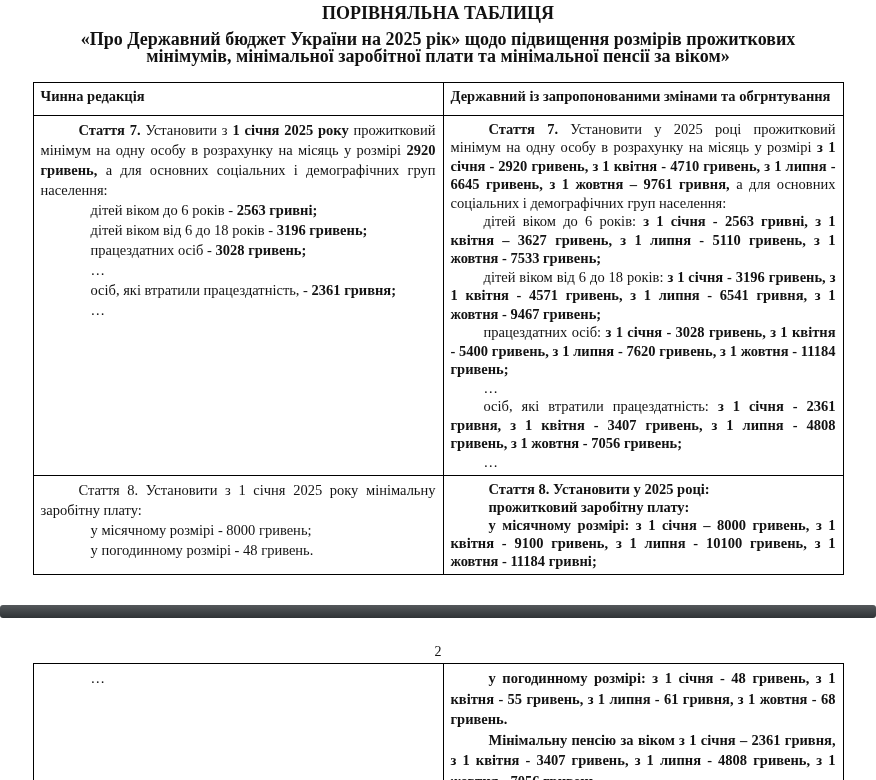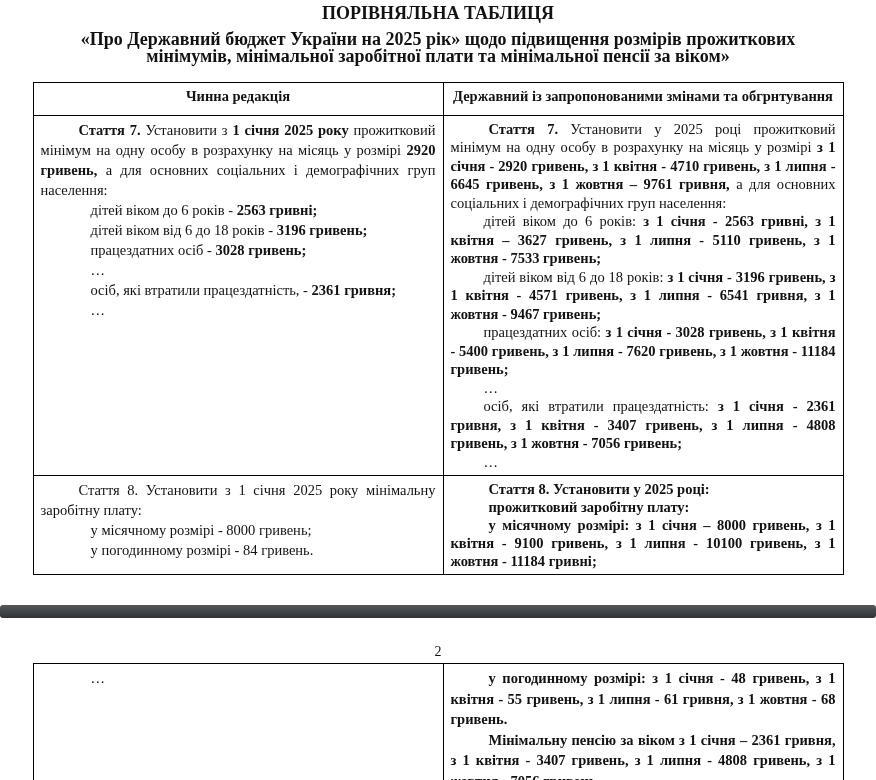--- a/index.html
+++ b/index.html
@@ -12,21 +12,21 @@
                 font-size:18px; line-height:17.5px; }
   .doc-sub-wrap { width:796px; margin:8px auto; }
   table.cmp { width:810px; margin:16px auto 0; border-collapse:collapse;
               table-layout:fixed; font-size:14.5px; }
   table.cmp col.c-l { width:410px; }
   table.cmp col.c-r { width:400px; }
   table.cmp th, table.cmp td {
     border:1.5px solid #000; vertical-align:top; box-sizing:border-box;
     padding:4px 7px; overflow:hidden;
   }
-  table.cmp th { height:33px; text-align:center; font-size:14.5px; padding-top:5px; }
+  table.cmp th { height:33px; text-align:left; font-size:14.5px; padding-top:5px; }
   tr.r1 > td { height:356px; }
   tr.r2 > td { height:96px; }
   .cl { line-height:20px;margin-top:26px; }
   .cr { line-height:18.5px; }
   .cr2 { line-height:18px; }
   .t2c { line-height:20.5px; }
   p.para { margin:0; }
   .jst { text-align:justify; }
   .ind { text-indent:38px; }
   .ind2 { text-indent:33px; }
@@ -79,21 +79,21 @@
         <p class="para jst ind2"><span>працездатних осіб: </span><b>з 1 січня - 3028 гривень, з 1 квітня - 5400 гривень, з 1 липня - 7620 гривень, з 1 жовтня - 11184 гривень;</b></p>
         <p class="para ind2"><span>…</span></p>
         <p class="para jst ind2"><span>осіб, які втратили працездатність: </span><b>з 1 січня - 2361 гривня, з 1 квітня - 3407 гривень, з 1 липня - 4808 гривень, з 1 жовтня - 7056 гривень;</b></p>
         <p class="para ind2"><span>…</span></p>
       </td>
     </tr>
     <tr class="r2">
       <td class="cl">
         <p class="para jst ind"><span>Стаття 8. Установити з 1 січня 2025 року мінімальну заробітну плату:</span></p>
         <p class="para itemL"><span>у місячному розмірі - 8000 гривень;</span></p>
-        <p class="para itemL"><span>у погодинному розмірі - 84 гривень.</span></p>
+        <p class="para itemL"><span>у погодинному розмірі - 48 гривень.</span></p>
       </td>
       <td class="cr2">
         <p class="para ind"><b>Стаття 8. Установити у 2025 році:</b></p>
         <p class="para ind"><b>прожитковий заробітну плату:</b></p>
         <p class="para jst ind"><b>у місячному розмірі: з 1 січня – 8000 гривень, з 1 квітня - 9100 гривень, з 1 липня - 10100 гривень, з 1 жовтня - 11184 гривні;</b></p>
       </td>
     </tr>
   </tbody>
     </table>
 

